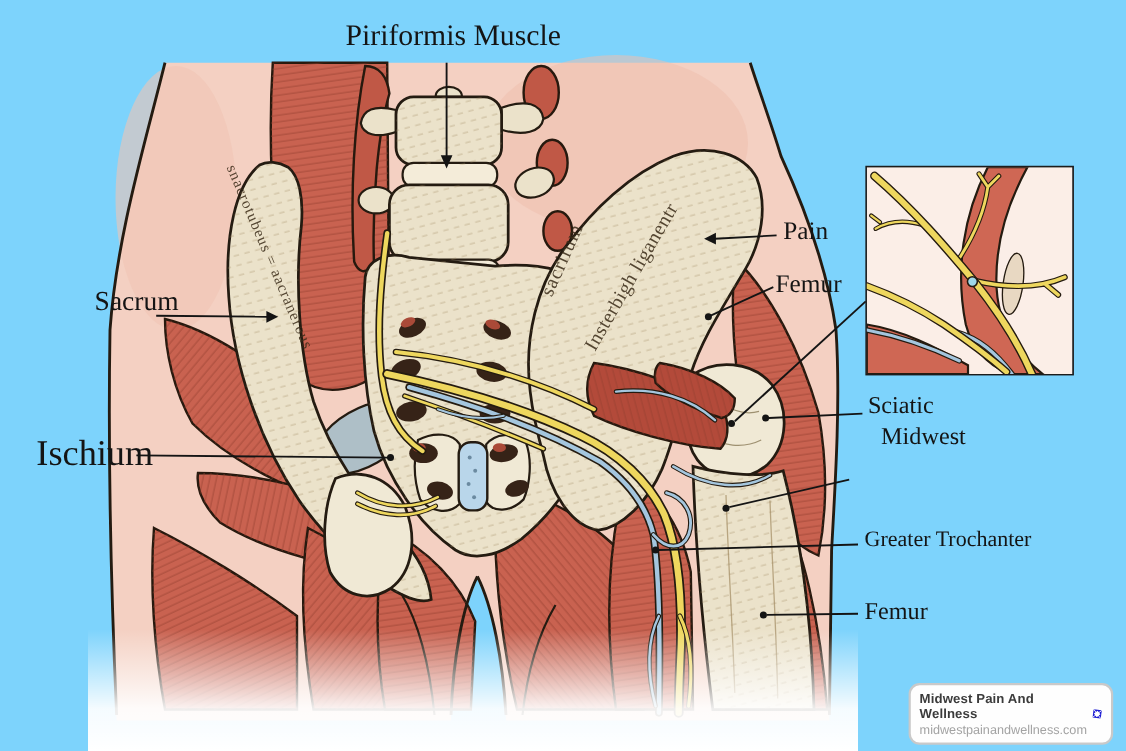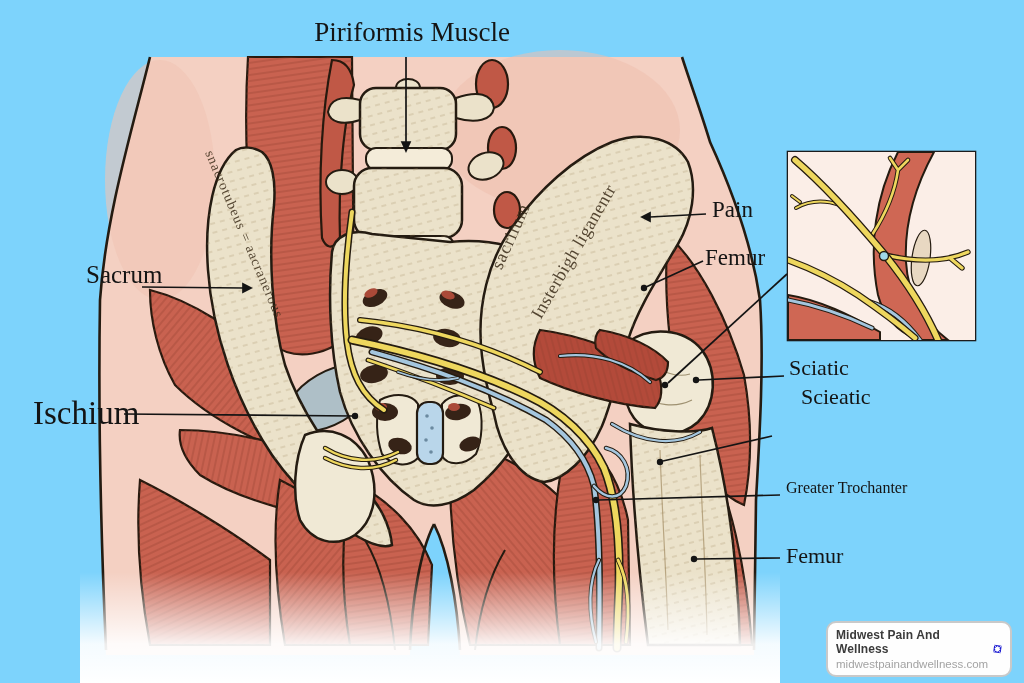--- a/index.html
+++ b/index.html
@@ -10,21 +10,21 @@
        font-family:"Liberation Serif",serif;}
   .lbl-title{left:272px;top:18px;width:280px;text-align:center;font-size:27px;}
   .lbl-sciatic{left:618px;top:90px;font-size:23px;}
   .lbl-ilium{left:712px;top:198px;font-size:23px;}
   .lbl-femur-u{left:705px;top:246px;font-size:23px;}
   .lbl-sacrum{left:42px;top:262px;font-size:25px;margin-left:44px;}
   .lbl-ischium{left:33px;top:396px;font-size:33px;}
   .lbl-sci1{left:789px;top:357px;font-size:22px;}
   .lbl-sci2{left:801px;top:386px;font-size:22px;}
   .lbl-sci3{left:774px;top:417px;font-size:22px;}
-  .lbl-gtroch{left:786px;top:480px;font-size:16px;}
+  .lbl-gtroch{left:786px;top:480px;font-size:20px;}
   .lbl-femur-l{left:786px;top:545px;font-size:22px;}
   .bone-txt{position:absolute;color:#33261647;color:#3a2b18;white-space:nowrap;
             font-family:"Liberation Serif",serif;transform-origin:0 0;opacity:.85;}
   .bt-lilium{left:216px;top:148px;font-size:14px;letter-spacing:1px;transform:rotate(67deg);}
   .bt-sacrum{left:487px;top:264px;font-size:18px;letter-spacing:1px;transform:rotate(-66deg);}
   .bt-lig{left:527px;top:312px;font-size:18px;letter-spacing:.5px;transform:rotate(-60deg);}
   .logo-badge{position:absolute;left:826px;top:621px;width:186px;height:56px;box-sizing:border-box;
       background:#fefefe;border:2px solid #c9c9c9;border-radius:10px;display:flex;align-items:center;
       justify-content:flex-end;gap:5px;padding:0 8px;font-family:"Liberation Sans",sans-serif;}
   .logo-text{display:flex;flex-direction:column;align-items:flex-end;}
@@ -274,21 +274,21 @@
     </g>
   </g>
 </svg>
 
 <div class="lbl lbl-title">Piriformis Muscle</div>
 <div class="lbl lbl-ilium">Pain</div>
 <div class="lbl lbl-femur-u">Femur</div>
 <div class="lbl lbl-sacrum">Sacrum</div>
 <div class="lbl lbl-ischium">Ischium</div>
 <div class="lbl lbl-sci1">Sciatic</div>
-<div class="lbl lbl-sci2">Scieatic</div>
+<div class="lbl lbl-sci2">Midwest</div>
 <div class="lbl lbl-gtroch">Greater Trochanter</div>
 <div class="lbl lbl-femur-l">Femur</div>
 
 <div class="bone-txt bt-lilium">snacrotubeus = aacranerous</div>
 <div class="bone-txt bt-sacrum">sacriium</div>
 <div class="bone-txt bt-lig">Insterbigh liganentr</div>
 
 <div class="logo-badge">
   <div class="logo-text">
     <span class="logo-name">Midwest Pain And Wellness</span>

